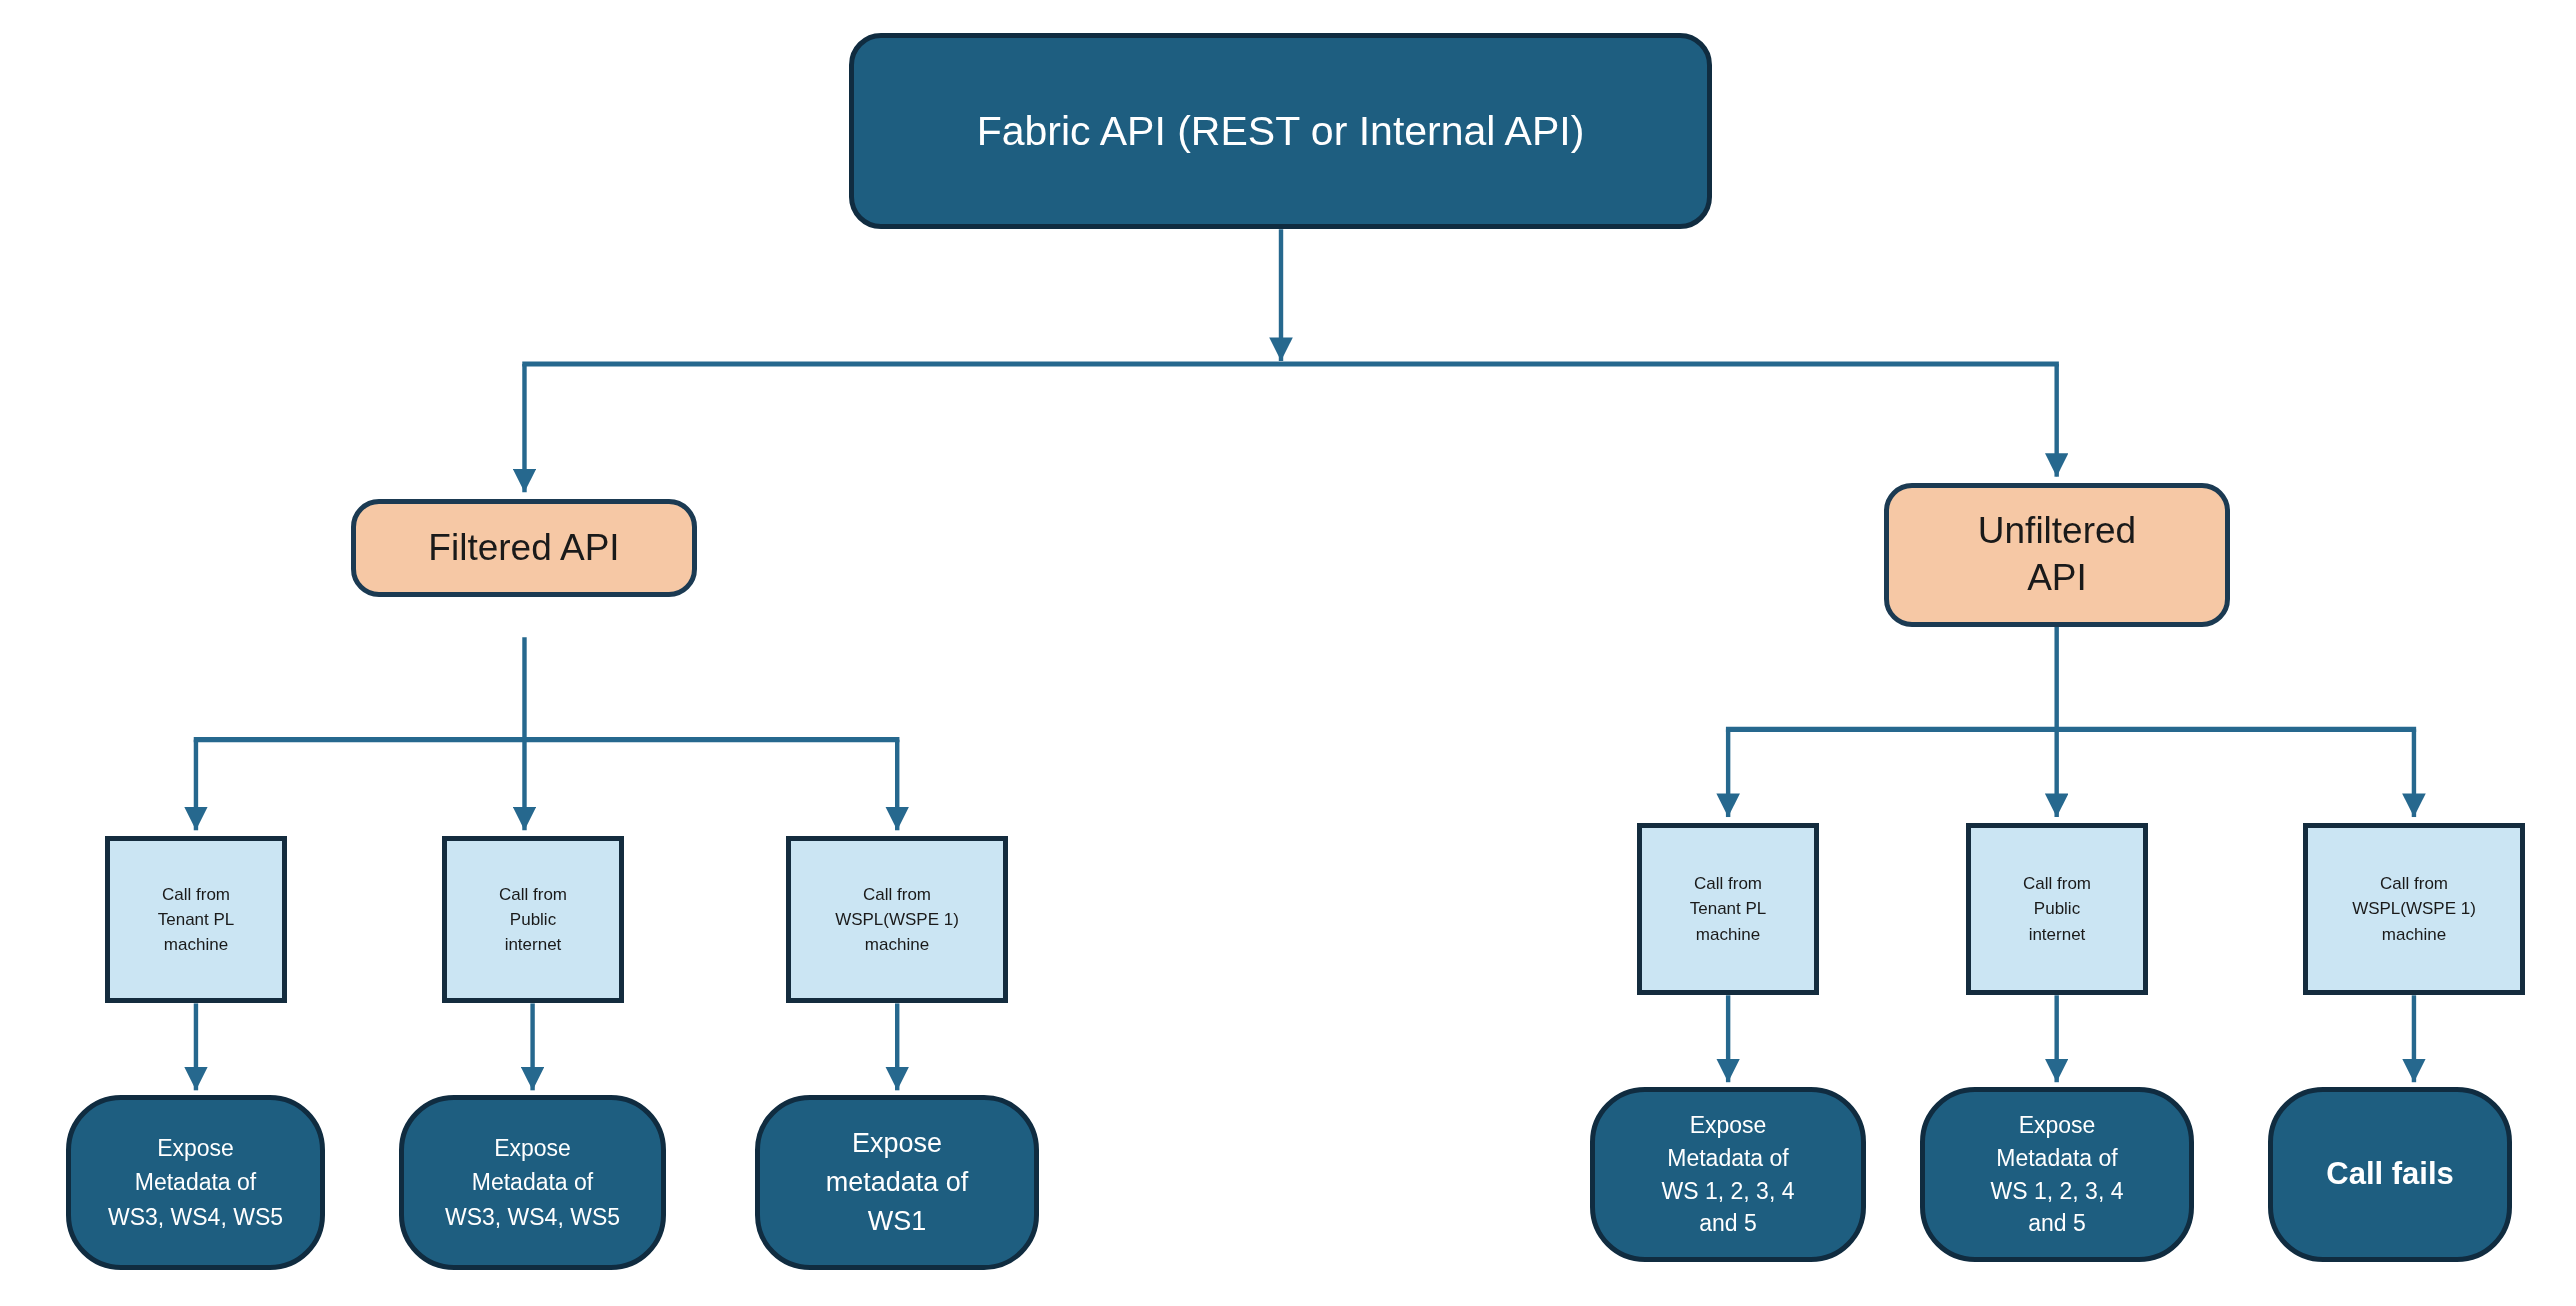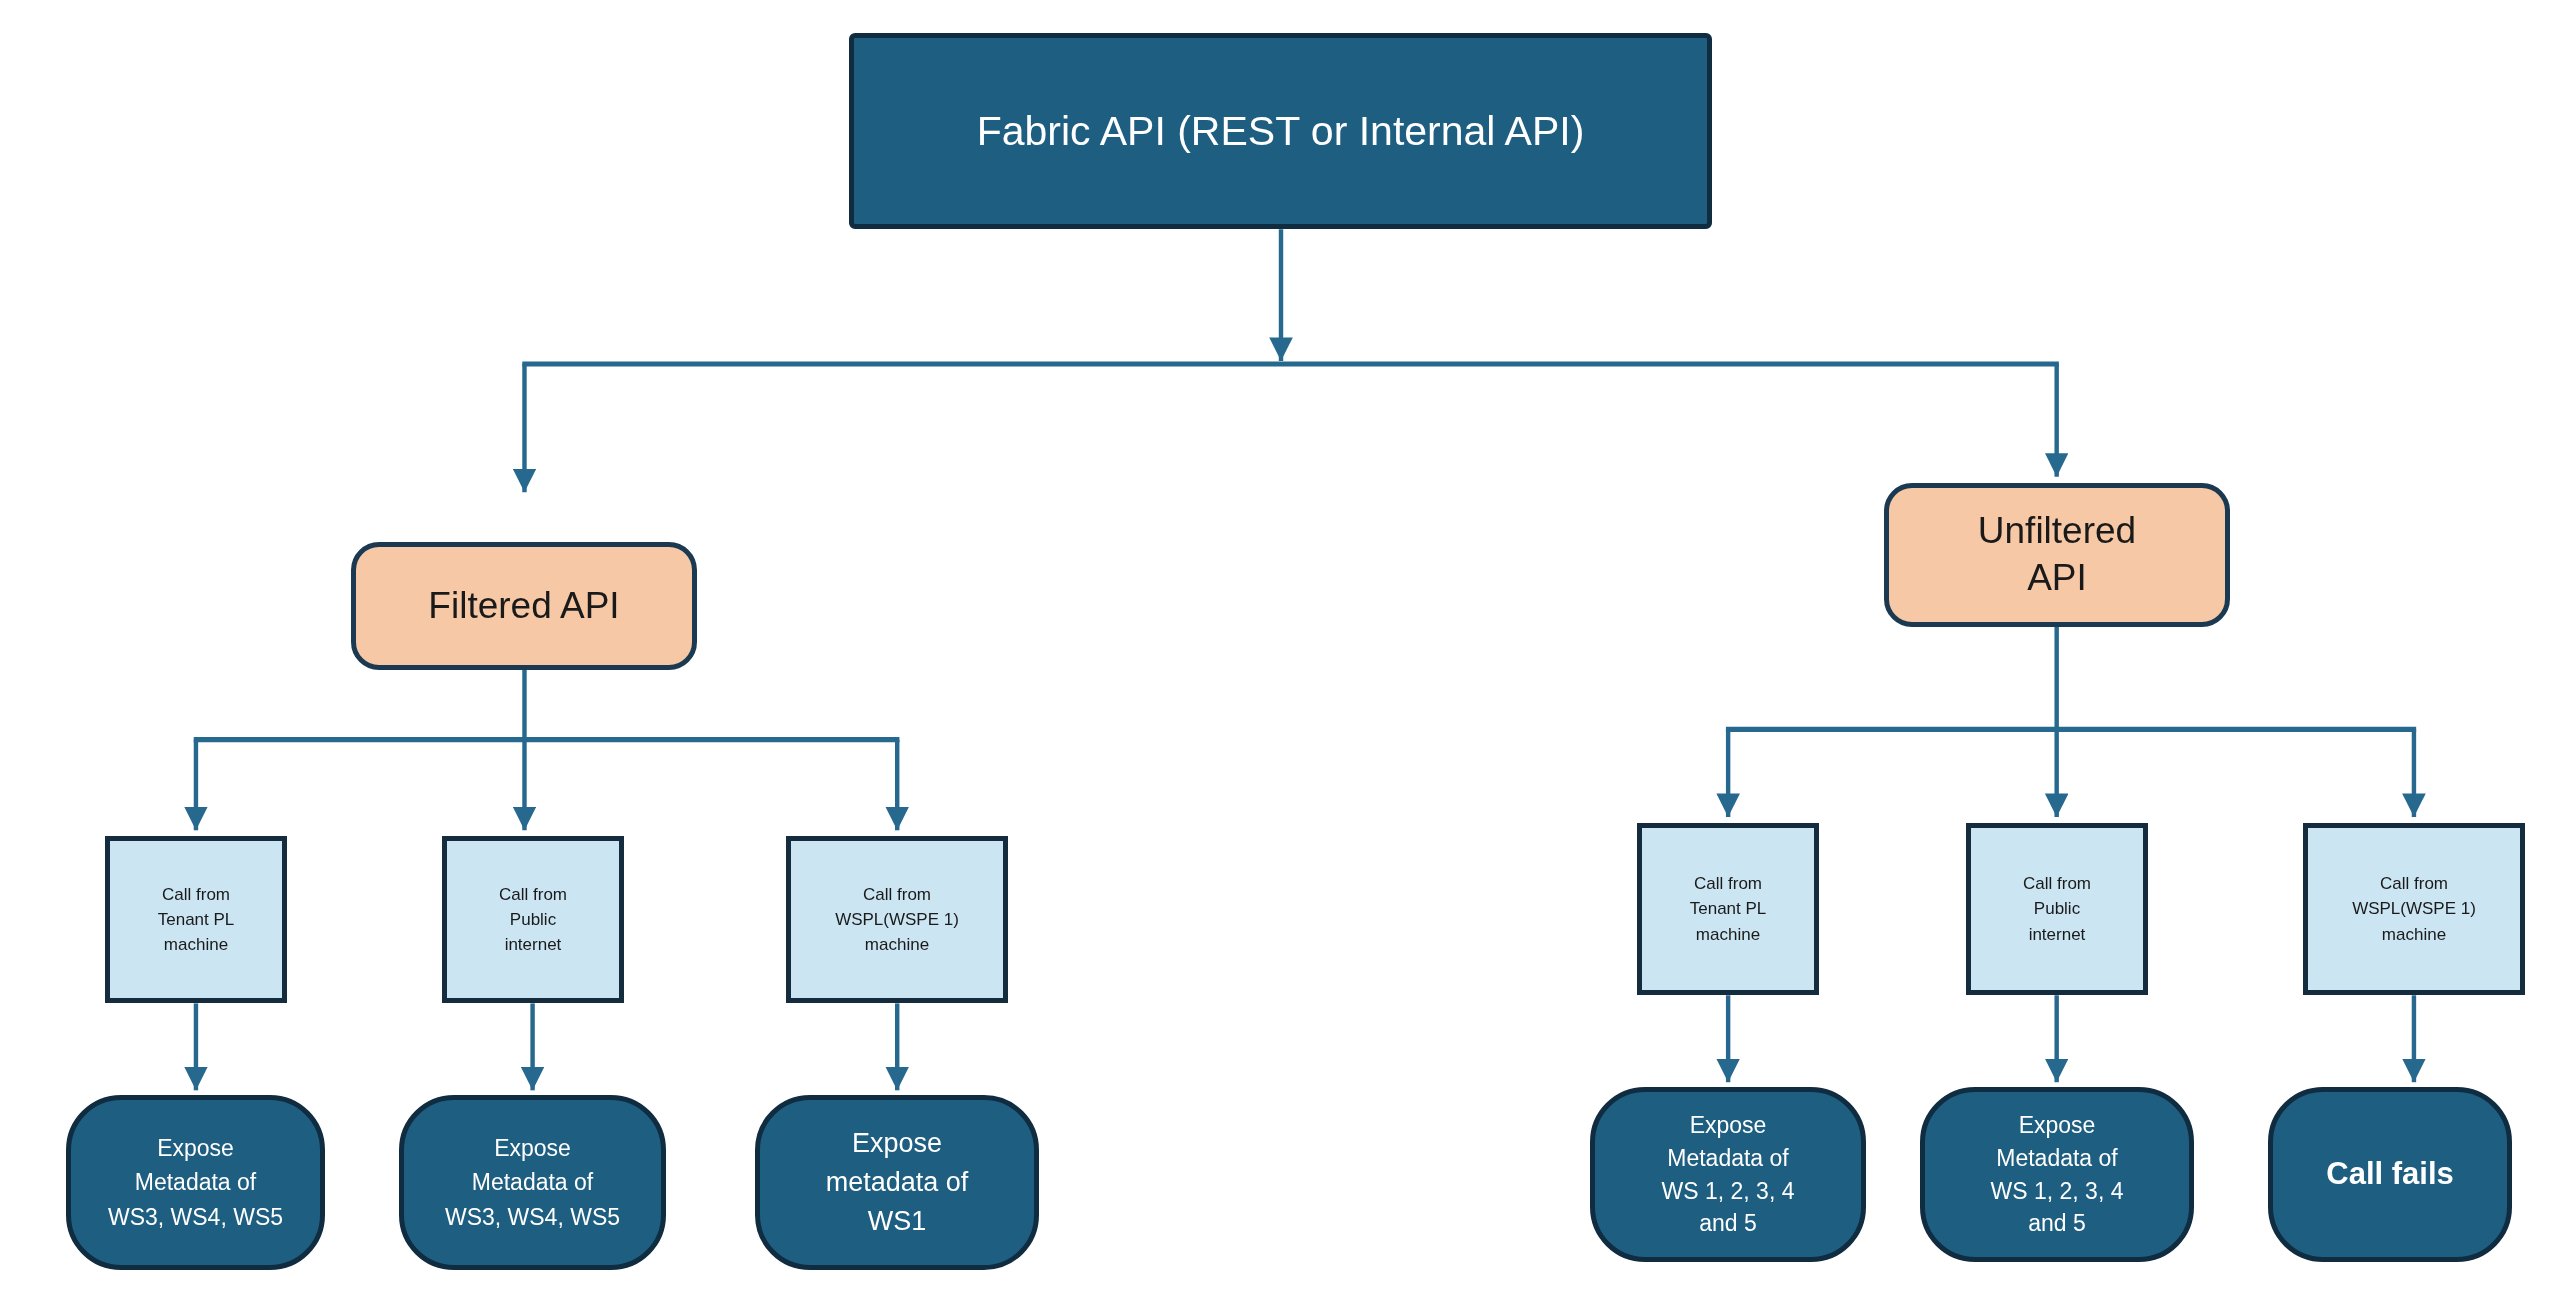--- a/index.html
+++ b/index.html
@@ -40,21 +40,21 @@
   .node.accent{
     background:var(--node-accent-fill);
     border:5.2px solid var(--node-accent-border);
     color:var(--text-dark);
   }
   .node.light{
     background:var(--node-light-fill);
     border:5.9px solid var(--node-light-border);
     color:var(--text-dark);
   }
-  .node.root{border-radius:6px;font-size:41px;}
+  .node.root{border-radius:32px;font-size:41px;}
   .node.branch{border-radius:28px;font-size:37px;line-height:1.26;}
   .node.call{font-size:17px;line-height:1.48;}
   .node.result{border-radius:55px;font-size:23px;line-height:1.5;}
   .node.result.res-4line{line-height:1.42;}
   .node.result.res-big{font-size:27px;line-height:1.45;}
   .node.result.res-fail{font-size:31px;font-weight:bold;}
 </style>
 </head>
 <body>
 
@@ -88,21 +88,21 @@
 
     <path class="conn" d="M2346,1351 V1469" marker-end="url(#arrowhead)"></path>
     <path class="conn" d="M2792,1351 V1469" marker-end="url(#arrowhead)"></path>
     <path class="conn" d="M3277,1351 V1469" marker-end="url(#arrowhead)"></path>
   </svg>
 
   <div class="node dark root" style="left:849px;top:33px;width:863px;height:196px;">
     <span class="lbl">Fabric API (REST or Internal API)</span>
   </div>
 
-  <div class="node accent branch" style="left:351px;top:499px;width:346px;height:128px;margin-top:43px;">
+  <div class="node accent branch" style="left:351px;top:499px;width:346px;height:98px;">
     <span class="lbl">Filtered API</span>
   </div>
   <div class="node accent branch" style="left:1884px;top:483px;width:346px;height:144px;">
     <span class="lbl">Unfiltered
 API</span>
   </div>
 
   <div class="node light call" style="left:105px;top:836px;width:182px;height:167px;">
     <span class="lbl">Call from
 Tenant PL

